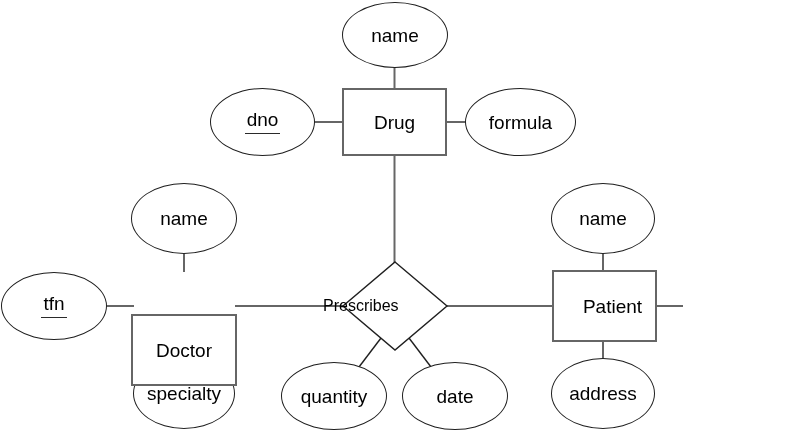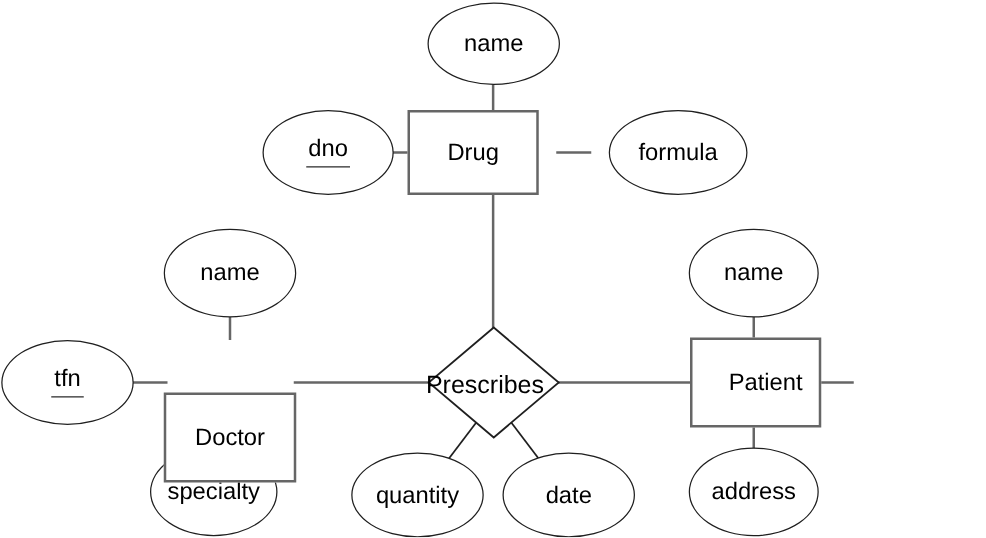--- a/index.html
+++ b/index.html
@@ -33,42 +33,42 @@
   }
   .entity {
     border: 2px solid #666666;
   }
   .pk {
     border-bottom: 1.5px solid #2a2a2a;
     padding: 0 2px 4px 2px;
   }
   .rel-label {
     position: absolute;
-    left: 336px;
+    left: 323px;
     top: 298px;
     width: 104px;
-    text-align: center;
-    font-size: 20px;
+    text-align: left;
+    font-size: 16px;
     line-height: 1;
     background: transparent;
   }
   
   .e-drug-name    { left: 342px; top:   2px; width: 106px; height: 66px; }
   .e-dno          { left: 210px; top:  88px; width: 105px; height: 68px; text-align: right; }
-  .e-formula      { left: 487px; top:  88px; width: 111px; height: 68px; }
+  .e-formula      { left: 465px; top:  88px; width: 111px; height: 68px; }
   .e-doctor-name  { left: 131px; top: 183px; width: 106px; height: 71px; }
   .e-tfn          { left:   1px; top: 272px; width: 106px; height: 68px; }
-  .e-specialty    { left: 120px; top: 358px; width: 102px; height: 71px; }
+  .e-specialty    { left: 133px; top: 358px; width: 102px; height: 71px; }
   .e-patient-name { left: 551px; top: 183px; width: 104px; height: 71px; }
   .e-pid          { left: 681px; top: 272px; width: 106px; height: 68px; }
   .e-address      { left: 551px; top: 358px; width: 104px; height: 71px; justify-content: center; }
   .e-quantity     { left: 281px; top: 362px; width: 106px; height: 68px; text-align: right; }
   .e-date         { left: 402px; top: 362px; width: 106px; height: 68px; }
   
-  .r-drug    { left: 326px; top:  88px; width: 105px; height: 68px; }
+  .r-drug    { left: 342px; top:  88px; width: 105px; height: 68px; }
   .r-doctor  { left: 131px; top: 270px; width: 106px; height: 72px; margin-top: 44px; }
   .r-patient { left: 552px; top: 270px; width: 105px; height: 72px; padding-left: 16px; }
 </style>
 </head>
 <body>
 
 <div class="canvas">
 
   <svg class="wires" width="789" height="430" viewBox="0 0 789 430">
     <g stroke="#666666" stroke-width="2">

